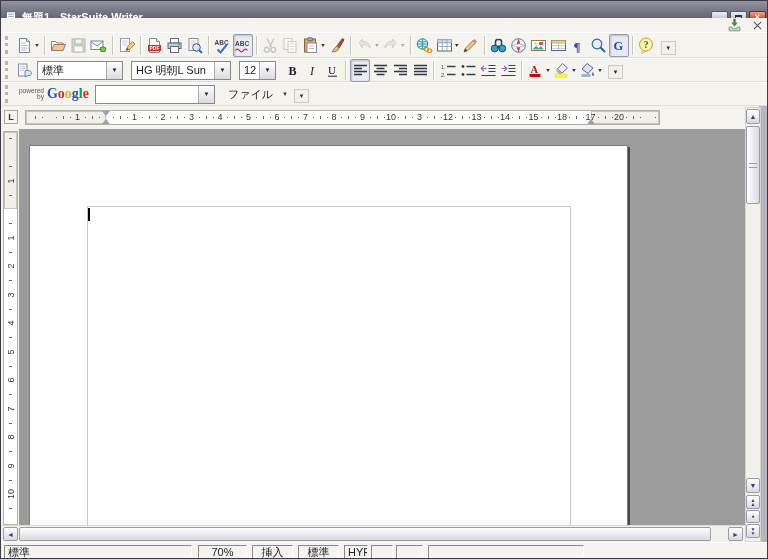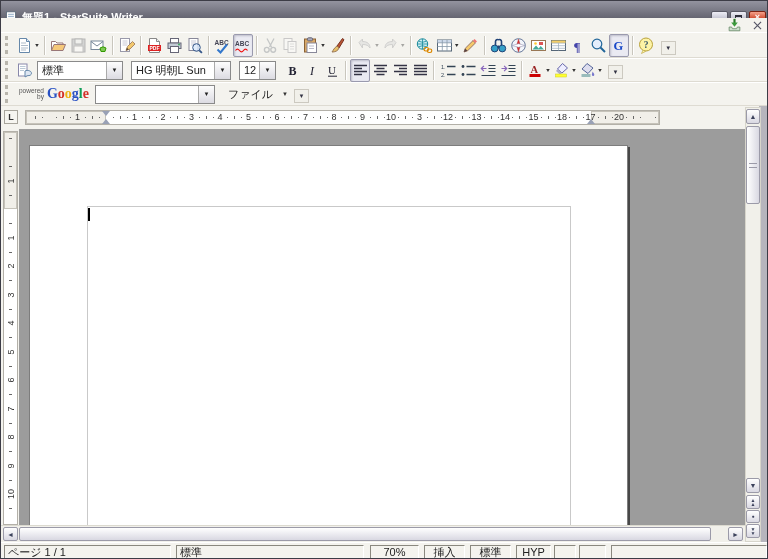--- a/index.html
+++ b/index.html
@@ -93,21 +93,21 @@
   .statusbar{position:absolute;left:0;top:541px;width:768px;height:18px;background:#f4f3ee;border-top:1px solid #fff;
     box-sizing:border-box;display:flex;align-items:center;padding:1px 2px 0 3px;}
   .sfield{height:14px;border:1px solid;border-color:#8a887f #fff #fff #8a887f;background:#f4f3ee;
     font-size:11px;line-height:13px;padding:0 3px;box-sizing:border-box;white-space:nowrap;overflow:hidden;flex:0 0 auto;}
   .sfield.center{text-align:center;}
   .sf-page-indicator{width:167px;margin-right:5px;}
   .sf-page-style{width:188px;margin-right:6px;}
   .sf-zoom-level{width:49px;margin-right:5px;}
   .sf-insert-mode{width:41px;margin-right:5px;}
   .sf-selection-mode{width:41px;margin-right:5px;}
-  .sf-hyperlink-mode{width:35px;margin-right:3px;}
+  .sf-hyperlink-mode{width:24px;margin-right:3px;}
   .sf-modified-flag{width:22px;margin-right:3px;}
   .sf-signature-status{width:27px;margin-right:5px;}
   .sf-size-info{width:156px;}
 </style>
 </head>
 <body>
 
 <div class="window">
 
   <div class="titlebar">
@@ -703,21 +703,20 @@
     <span class="sbtn" style="top:416px;height:14px;flex-direction:column;line-height:4px;font-size:5px;">▼<br>▼</span>
   </div>
 
   <div class="hscroll">
     <span class="hbtn" style="left:2px;">◄</span>
     <div class="hthumb" style="left:18px;width:692px;"></div>
     <span class="hbtn" style="left:727px;">►</span>
   </div>
 
   <div class="statusbar" id="statusbar">
-      <span class="sfield sf-page-indicator">ページ 1 / 1</span>
       <span class="sfield sf-page-style">標準</span>
       <span class="sfield sf-zoom-level center">70%</span>
       <span class="sfield sf-insert-mode center">挿入</span>
       <span class="sfield sf-selection-mode center">標準</span>
       <span class="sfield sf-hyperlink-mode center">HYP</span>
       <span class="sfield sf-modified-flag"></span>
       <span class="sfield sf-signature-status"></span>
       <span class="sfield sf-size-info"></span>
     </div>
 

